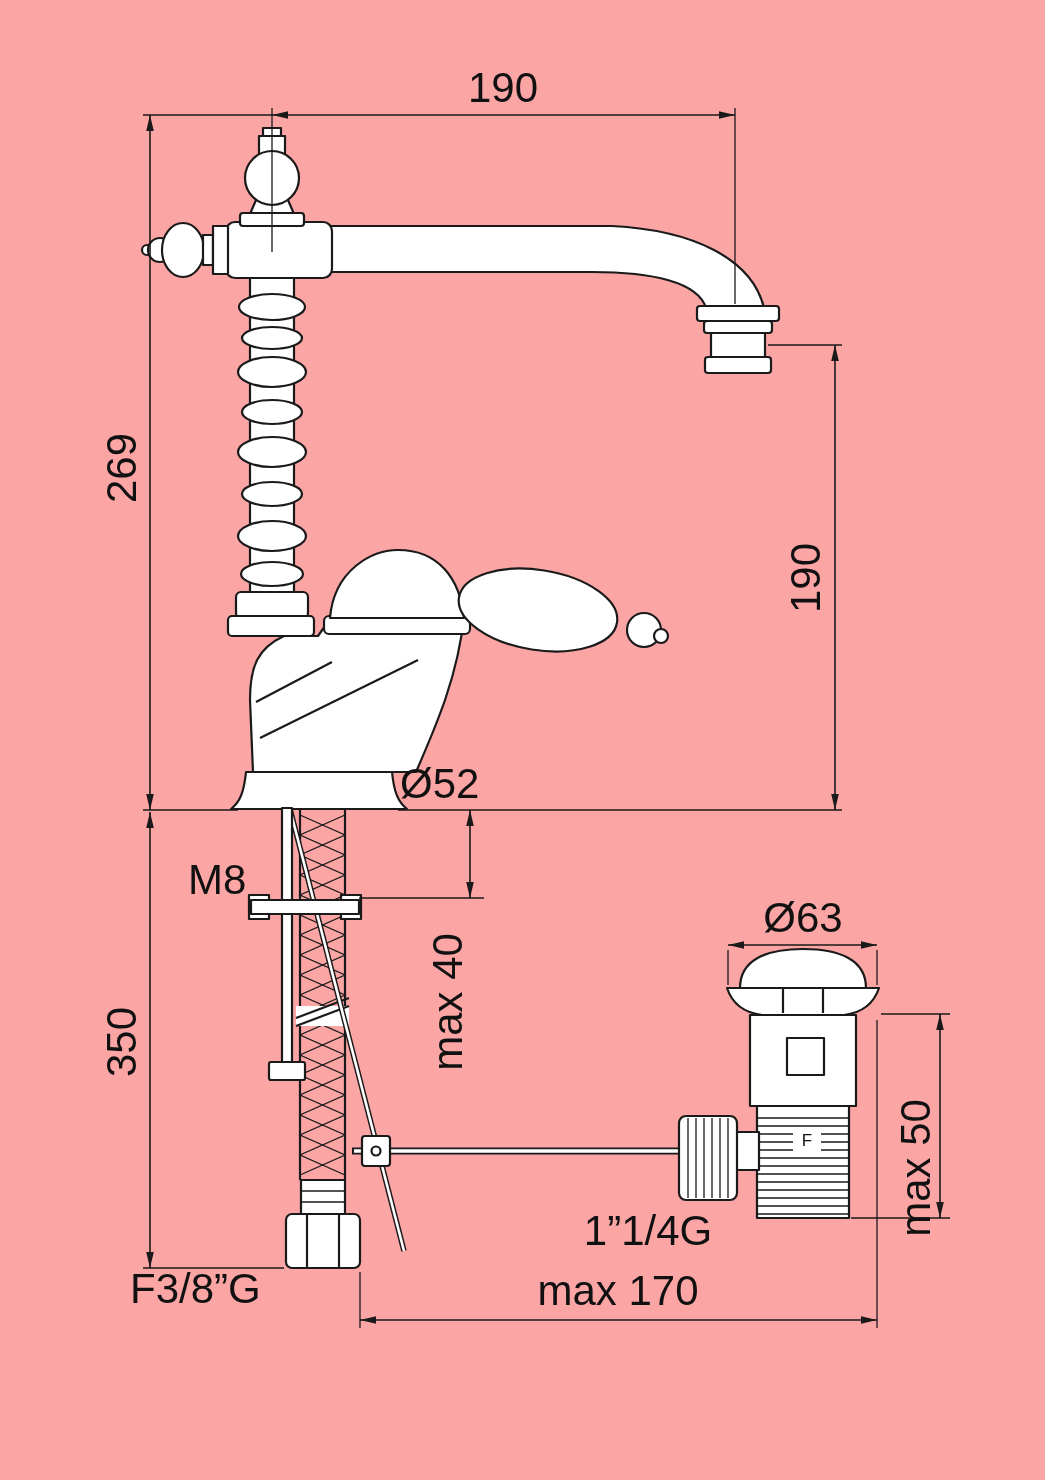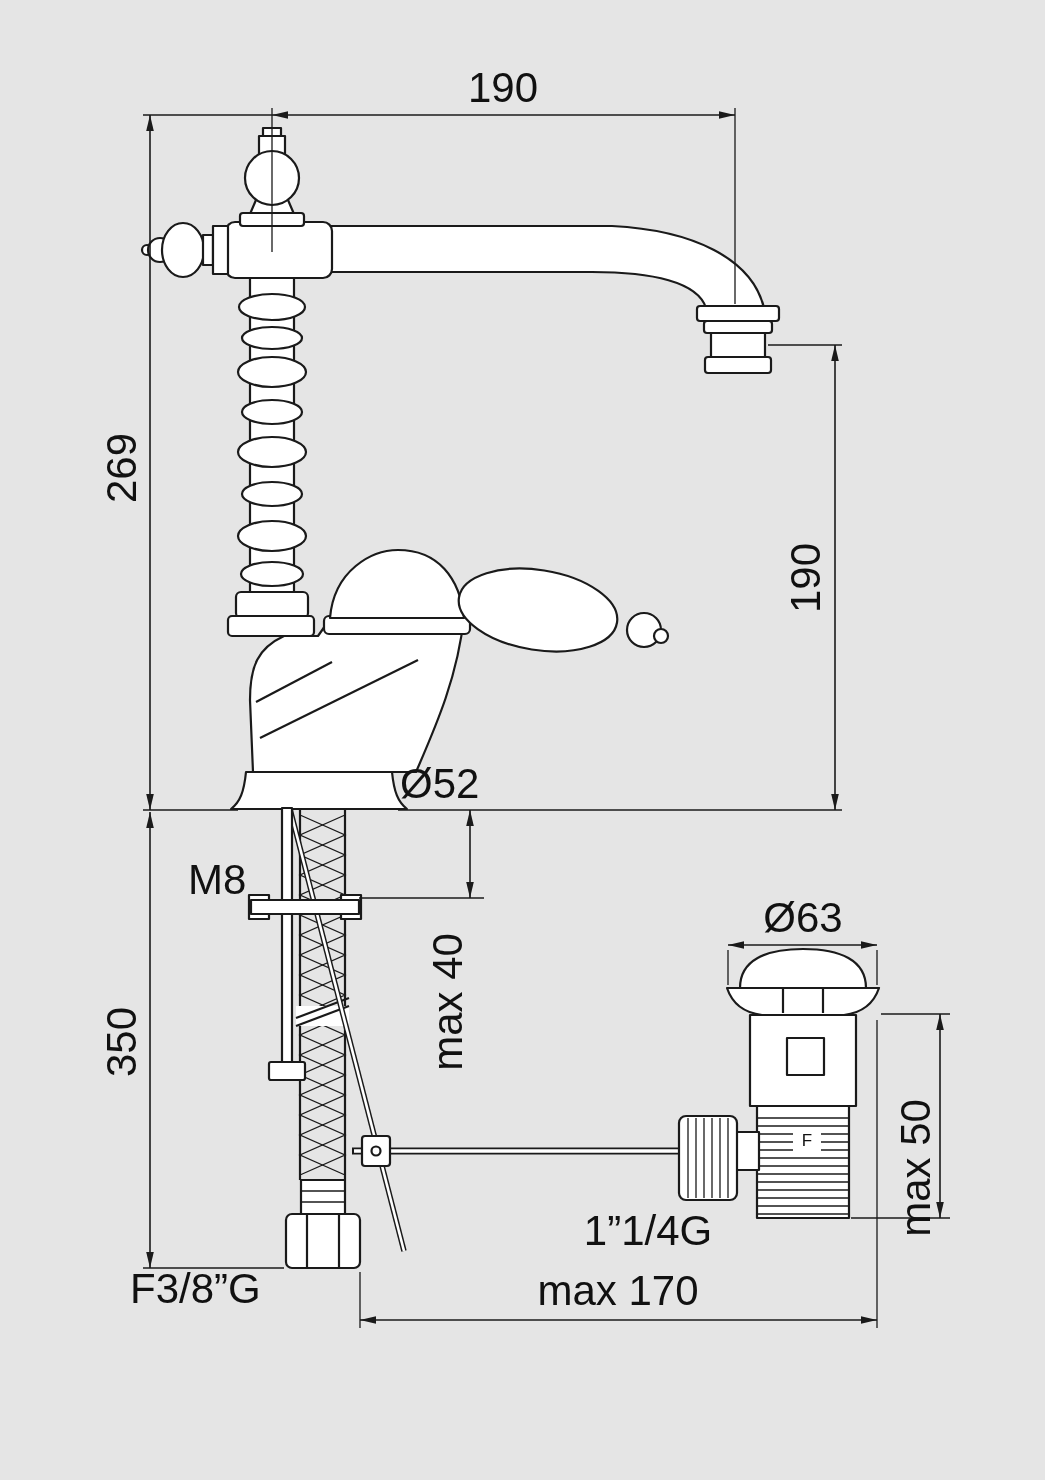--- a/index.html
+++ b/index.html
@@ -1,16 +1,16 @@
 <!DOCTYPE html>
 <html><head>
 <meta charset="utf-8">
 <style>
   html,body{margin:0;padding:0;background:#ffffff;}
-  .canvas{position:relative;width:1045px;height:1480px;background:#e5e5e5;overflow:hidden;
+  .canvas{position:relative;width:1045px;height:1480px;background:#fca5a5;overflow:hidden;
           font-family:"Liberation Sans", sans-serif;}
   svg{position:absolute;left:0;top:0;}
   .draw{fill:#ffffff;stroke:#1a1a1a;stroke-width:2.2;stroke-linejoin:round;}
   .ln{fill:none;stroke:#1a1a1a;stroke-width:2.2;stroke-linecap:butt;}
   .thin{fill:none;stroke:#1a1a1a;stroke-width:1.3;}
   .dim{fill:none;stroke:#1a1a1a;stroke-width:1.6;}
   .arr{fill:#1a1a1a;stroke:none;}
   .rodb{fill:none;stroke:#1a1a1a;stroke-width:5.5;}
   .rodw{fill:none;stroke:#ffffff;stroke-width:2.6;}
   .hrodb{fill:none;stroke:#1a1a1a;stroke-width:7;}

